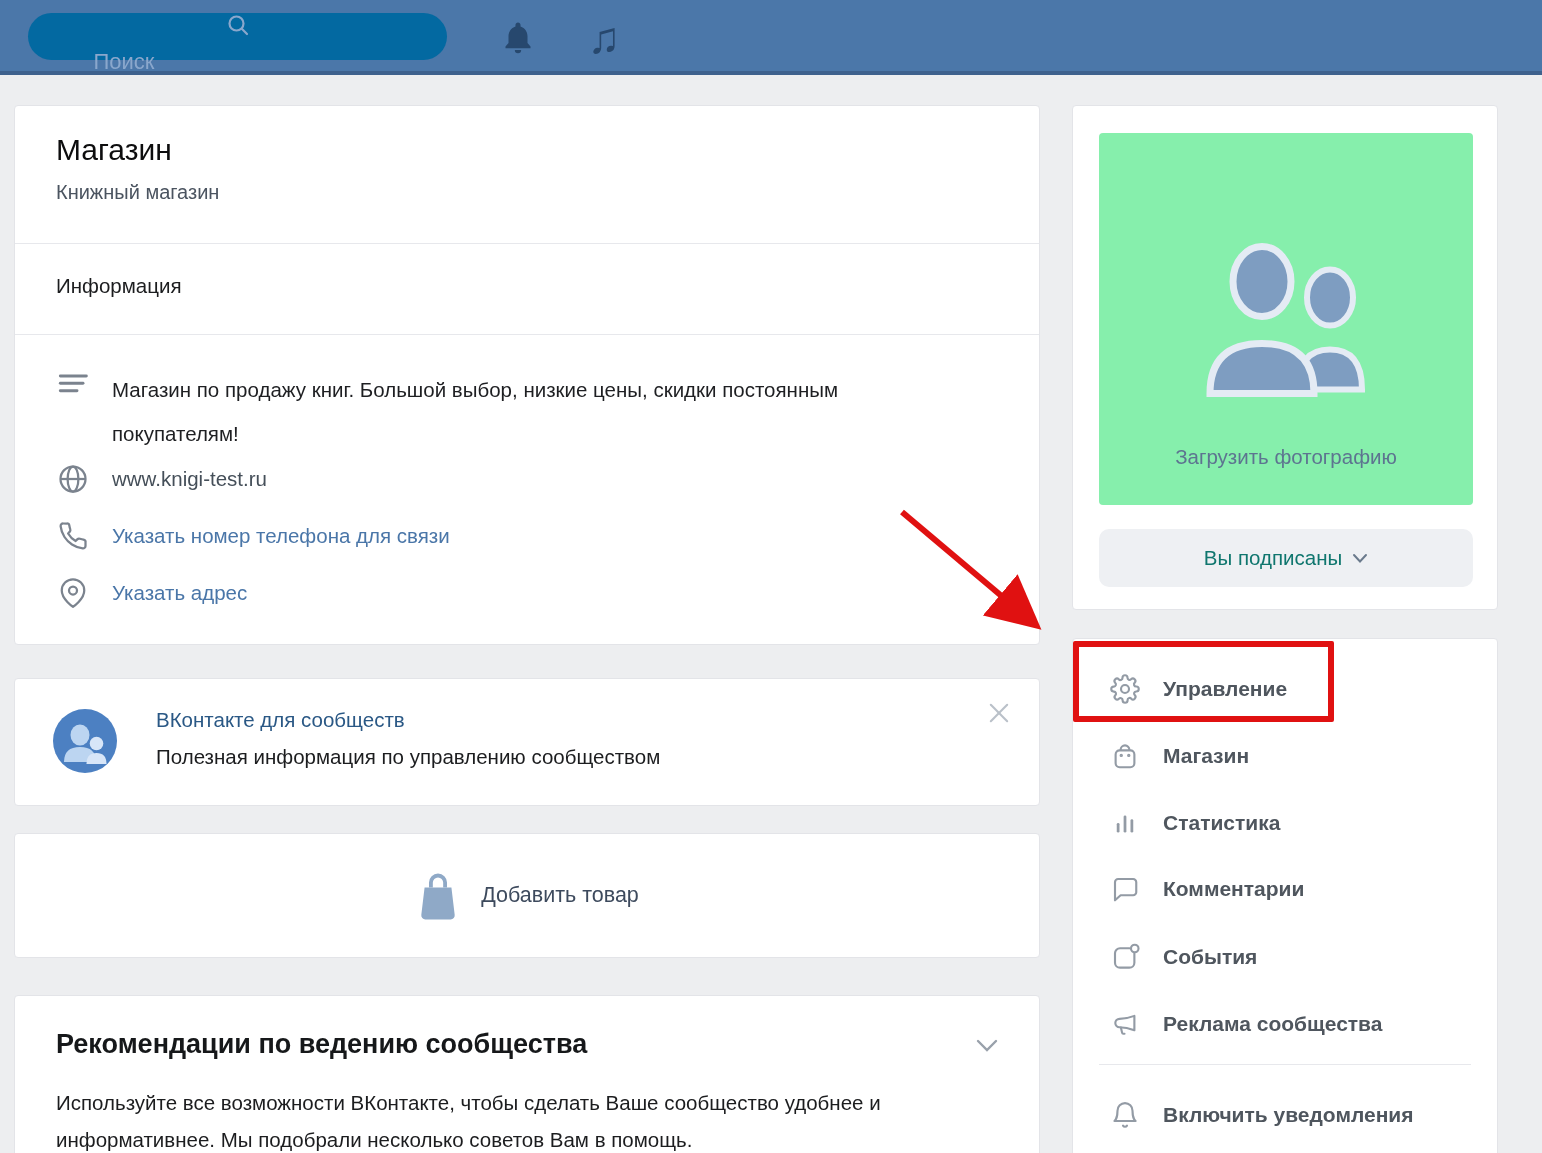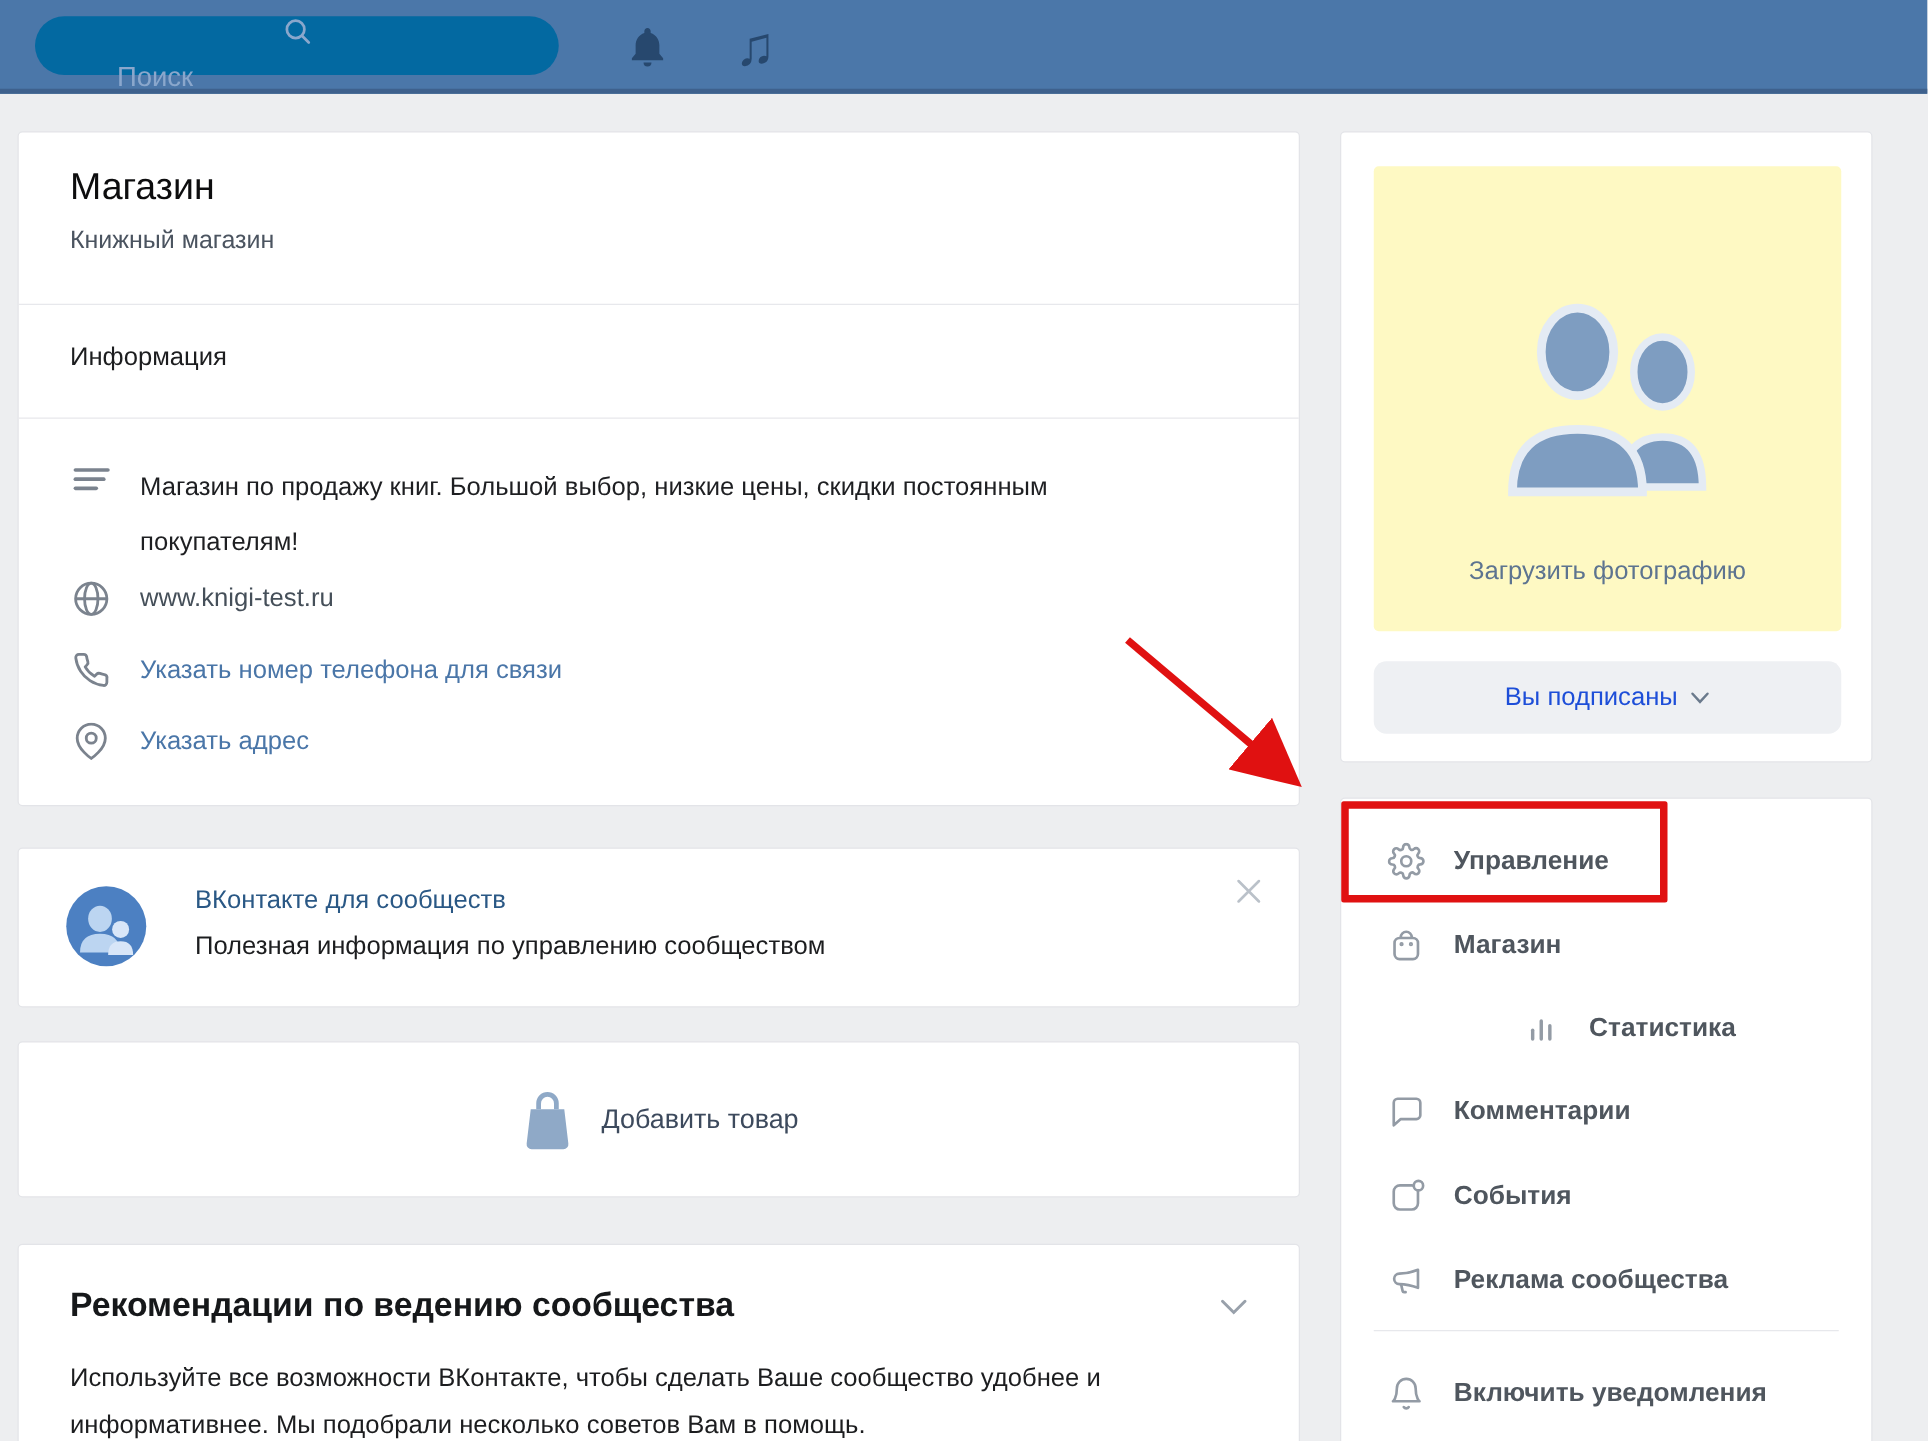--- a/index.html
+++ b/index.html
@@ -52,28 +52,28 @@
   
   .card-reco { left:14px; top:995px; width:1026px; height:200px; }
   .reco-title { position:absolute; left:41px; top:33px; font-size:27px; font-weight:bold; color:#16181a; }
   .reco-chevron { position:absolute; right:40px; top:42px; cursor:pointer; }
   .reco-body { position:absolute; left:41px; top:88px; width:950px;
                font-size:20.5px; line-height:37px; color:#1c1d1f; }
 
   
   .card-photo { left:1072px; top:105px; width:426px; height:505px; }
   .photo-ph { position:absolute; left:26px; top:27px; width:374px; height:372px;
-              background:#fef9c3; border-radius:4px; }
+              background:#86efac; border-radius:4px; }
   .photo-people { position:absolute; left:50%; top:104px; transform:translateX(-50%); }
   .upload-link { position:absolute; left:0; right:0; bottom:36px; text-align:center;
                  font-size:20.5px; color:#5d7490; cursor:pointer; }
   .subscribed-btn { position:absolute; left:26px; top:423px; width:374px; height:58px;
                     background:#eef0f3; border:none; border-radius:10px; cursor:pointer;
                     display:flex; align-items:center; justify-content:center; gap:10px;
-                    font-size:20.5px; color:#1d4ed8; font-family:inherit; }
+                    font-size:20.5px; color:#0f766e; font-family:inherit; }
 
   .card-menu { left:1072px; top:638px; width:426px; height:520px; }
   .menu-row { position:absolute; left:0; right:0; height:56px;
               display:flex; align-items:center; padding-left:36px; cursor:pointer;font-weight:bold; }
   .menu-row .mic { width:32px; display:flex; justify-content:center; margin-right:22px; flex:0 0 auto; }
   .menu-label { font-size:21px; color:#4f565e; }
   .menu-div { position:absolute; left:26px; right:26px; top:425px; border-top:1px solid #e7e8ec; }
 
   
   .red-box { position:absolute; left:1073px; top:641px; width:261px; height:81px;
@@ -227,21 +227,21 @@
       <svg width="30" height="30" viewBox="0 0 24 24" fill="none" stroke="#939ba5" stroke-width="1.7">
         <rect x="4.5" y="7.5" width="15" height="13.5" rx="3.2"></rect>
         <path d="M8.5 7.5 V7 a3.5 3.5 0 0 1 7 0 v.5"></path>
         <circle cx="9" cy="11.5" r="0.5" fill="#939ba5"></circle>
           <circle cx="15" cy="11.5" r="0.5" fill="#939ba5"></circle>
       </svg>
     </span>
     <span class="menu-label">Магазин</span>
   </div>
 
-  <div class="menu-row" style="top:156px;justify-content:center;">
+  <div class="menu-row" style="top:156px;">
     <span class="mic">
       <svg width="30" height="30" viewBox="0 0 24 24" fill="none" stroke="#939ba5" stroke-width="2.2" stroke-linecap="round">
         <line x1="6.5" y1="13" x2="6.5" y2="18.5"></line>
           <line x1="12" y1="7" x2="12" y2="18.5"></line>
           <line x1="17.5" y1="10" x2="17.5" y2="18.5"></line>
       </svg>
     </span>
     <span class="menu-label">Статистика</span>
   </div>
 

